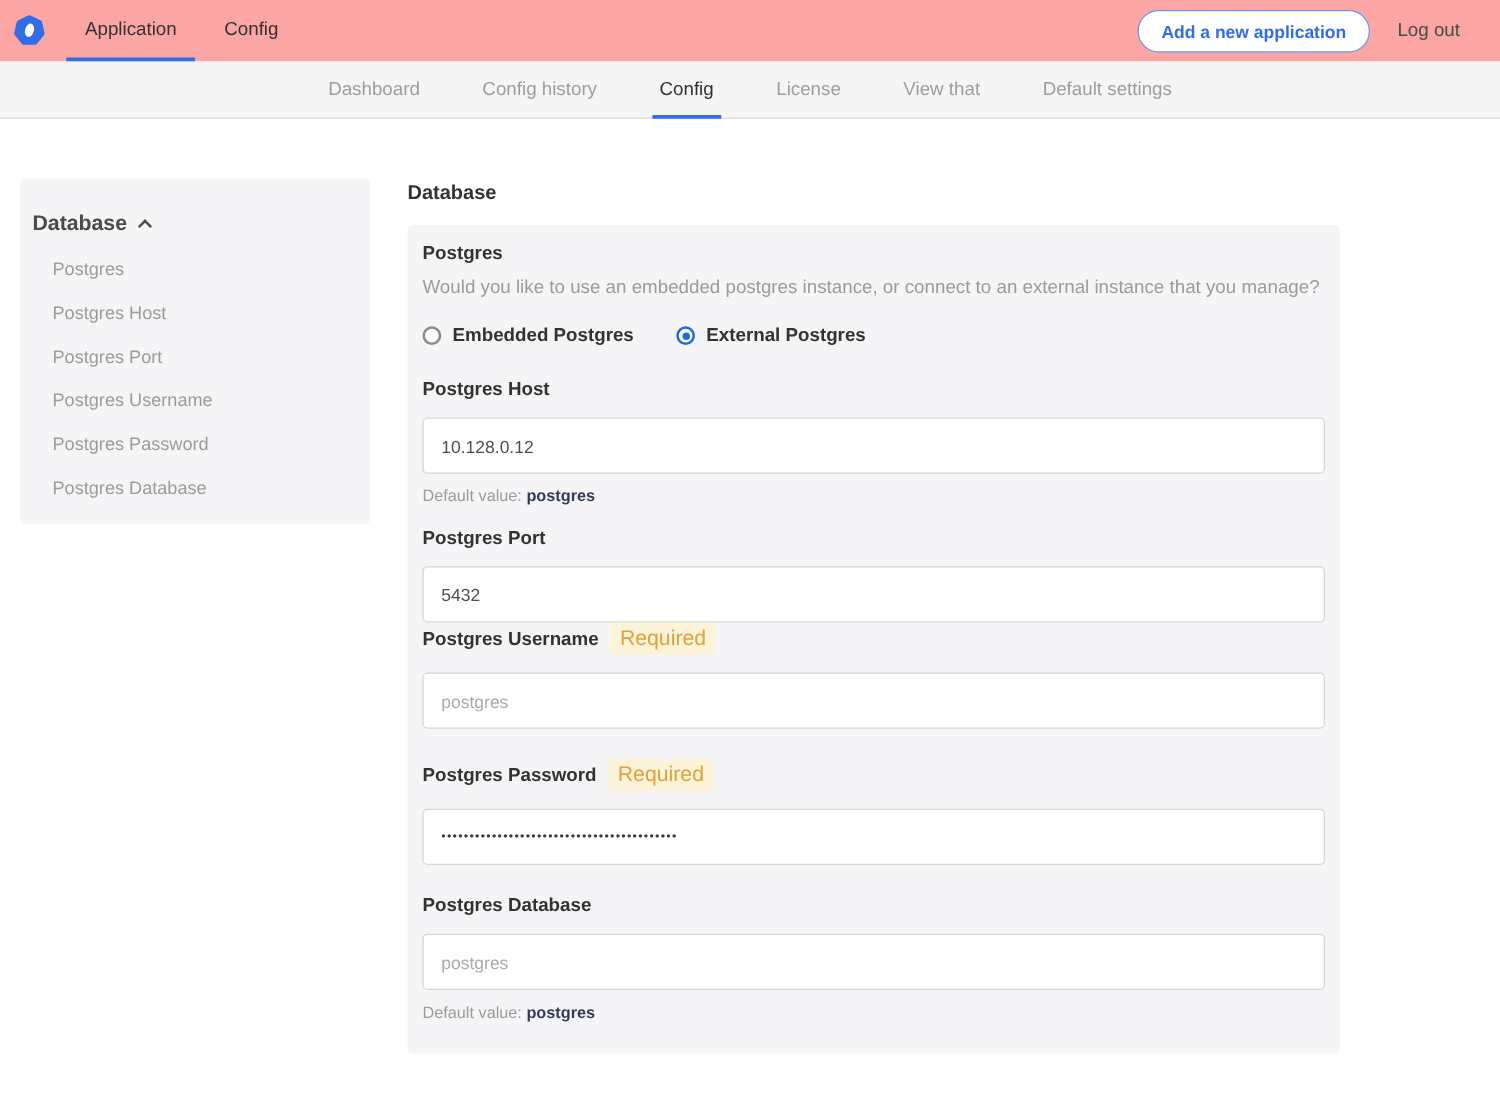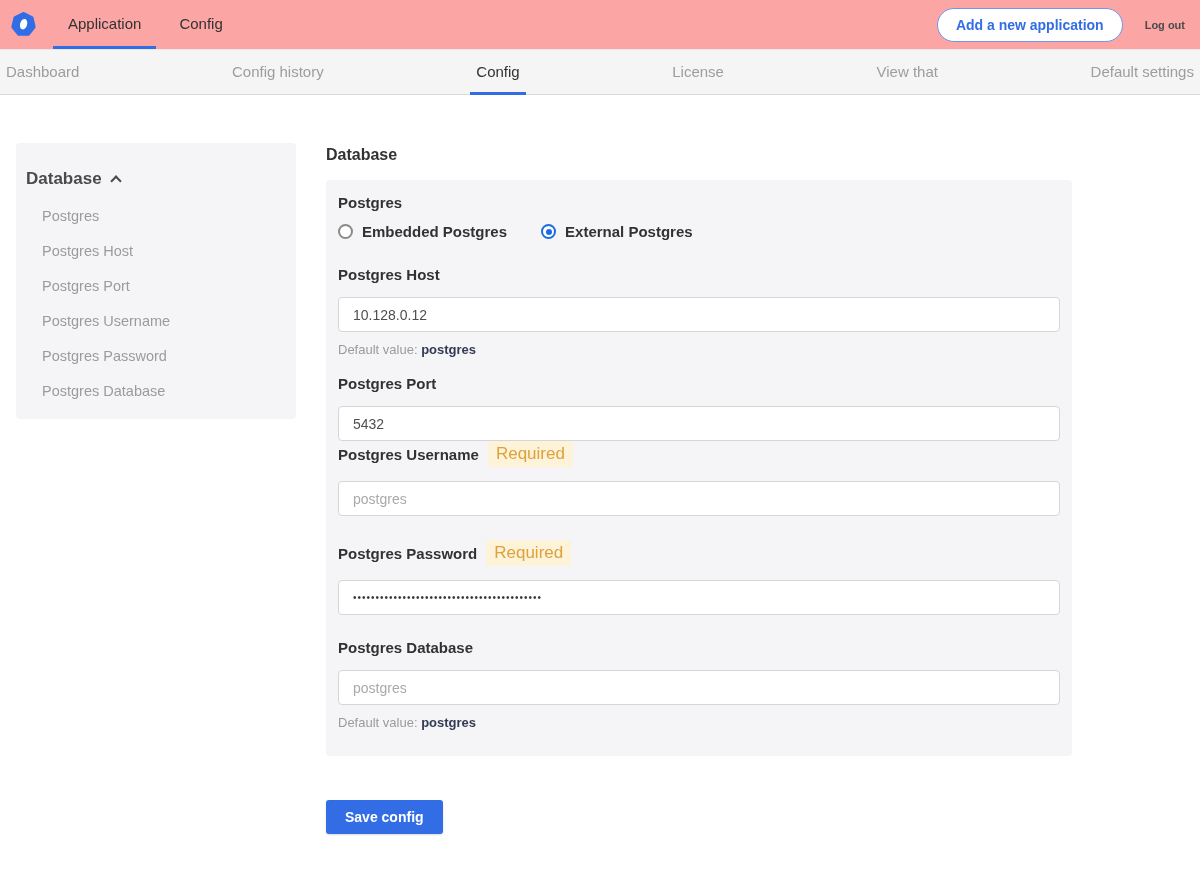--- a/index.html
+++ b/index.html
@@ -17,34 +17,34 @@
     background:#fca5a5; padding-left:10px;
   }
   .logo-wrap { display:flex; align-items:center; margin-right:16px; }
   .top-tabs { display:flex; align-items:stretch; }
   .top-tab {
     display:flex; align-items:center; padding:0 15px;
     font-size:15px; color:#323232; cursor:pointer;
     border-bottom:3px solid transparent; margin-right:8px;
   }
   .top-tab.active { border-bottom-color:#326de6; font-weight:500; }
-  .topbar-right { margin-left:auto; display:flex; align-items:center; padding-right:15px; }
+  .topbar-right { margin-left:auto; display:flex; align-items:center; padding-right:32px; }
   .add-app-btn {
     border:1px solid #6f96ec; background:#fff; color:#326de6;
     font-family:"Liberation Sans",sans-serif;
     font-weight:bold; font-size:14px; padding:8px 18px;
     border-radius:17px; cursor:pointer; margin-right:22px;
   }
-  .logout { font-size:11px; color:#4a4a4a; cursor:pointer;font-weight:bold; }
+  .logout { font-size:15px; color:#4a4a4a; cursor:pointer; }
 
   
   .subnav {
     height:46px; background:#f5f5f6;
     border-top:1px solid #e9e9e9; border-bottom:1px solid #d9d9d9;
-    display:flex; justify-content:space-between; align-items:stretch; gap:38px;
+    display:flex; justify-content:center; align-items:stretch; gap:38px;
   }
   .subnav-tab {
     display:flex; align-items:center; padding:0 6px;
     font-size:15px; color:#9d9d9d; cursor:pointer;
     border-bottom:3px solid transparent; margin-bottom:-1px;
   }
   .subnav-tab.active { color:#323232; border-bottom-color:#326de6; }
 
   
   .content { display:flex; align-items:flex-start; margin-top:48px; }
@@ -93,21 +93,21 @@
 
   .field-label {
     display:flex; align-items:center; font-size:15px; font-weight:bold;
     color:#323232; margin:0 0 14px 0;
   }
   .required-badge {
     margin-left:9px; background:#fdf3d8; color:#dfa13c;
     font-size:17px; font-weight:normal; padding:3px 8px; border-radius:3px;
   }
   .text-input {
-    width:100%; height:35px; border:1px solid #d6d6d6; border-radius:4px;
+    width:100%; height:45px; border:1px solid #d6d6d6; border-radius:4px;
     background:#fff; padding:0 14px; font-size:14px; color:#4f4f4f;
     font-family:"Liberation Sans",sans-serif; outline:none;
   }
   .text-input.muted { color:#a9a9a9; }
   .text-input.password { font-size:10px; letter-spacing:1px; color:#3a3a3a; }
   .helper { font-size:13px; color:#9b9b9b; margin:10px 0 18px 0; }
   .helper b { color:#323b52; }
   .field-block { margin:0; }
   .field-block.no-helper { margin-bottom:24px; }
 
@@ -165,20 +165,21 @@
     <div class="sidebar-item">Postgres Password</div>
     <div class="sidebar-item">Postgres Database</div>
   </div>
 
   <div class="main">
     <div class="page-title">Database</div>
 
     <div class="panel">
 
       <div class="group-label">Postgres</div>
+      <div class="group-desc">Would you like to use an embedded postgres instance, or connect to an external instance that you manage?</div>
       <div class="radio-row">
         <div class="radio-opt">
           <span class="radio-circle"></span>
           <span class="radio-label">Embedded Postgres</span>
         </div>
         <div class="radio-opt selected">
           <span class="radio-circle"></span>
           <span class="radio-label">External Postgres</span>
         </div>
       </div>

